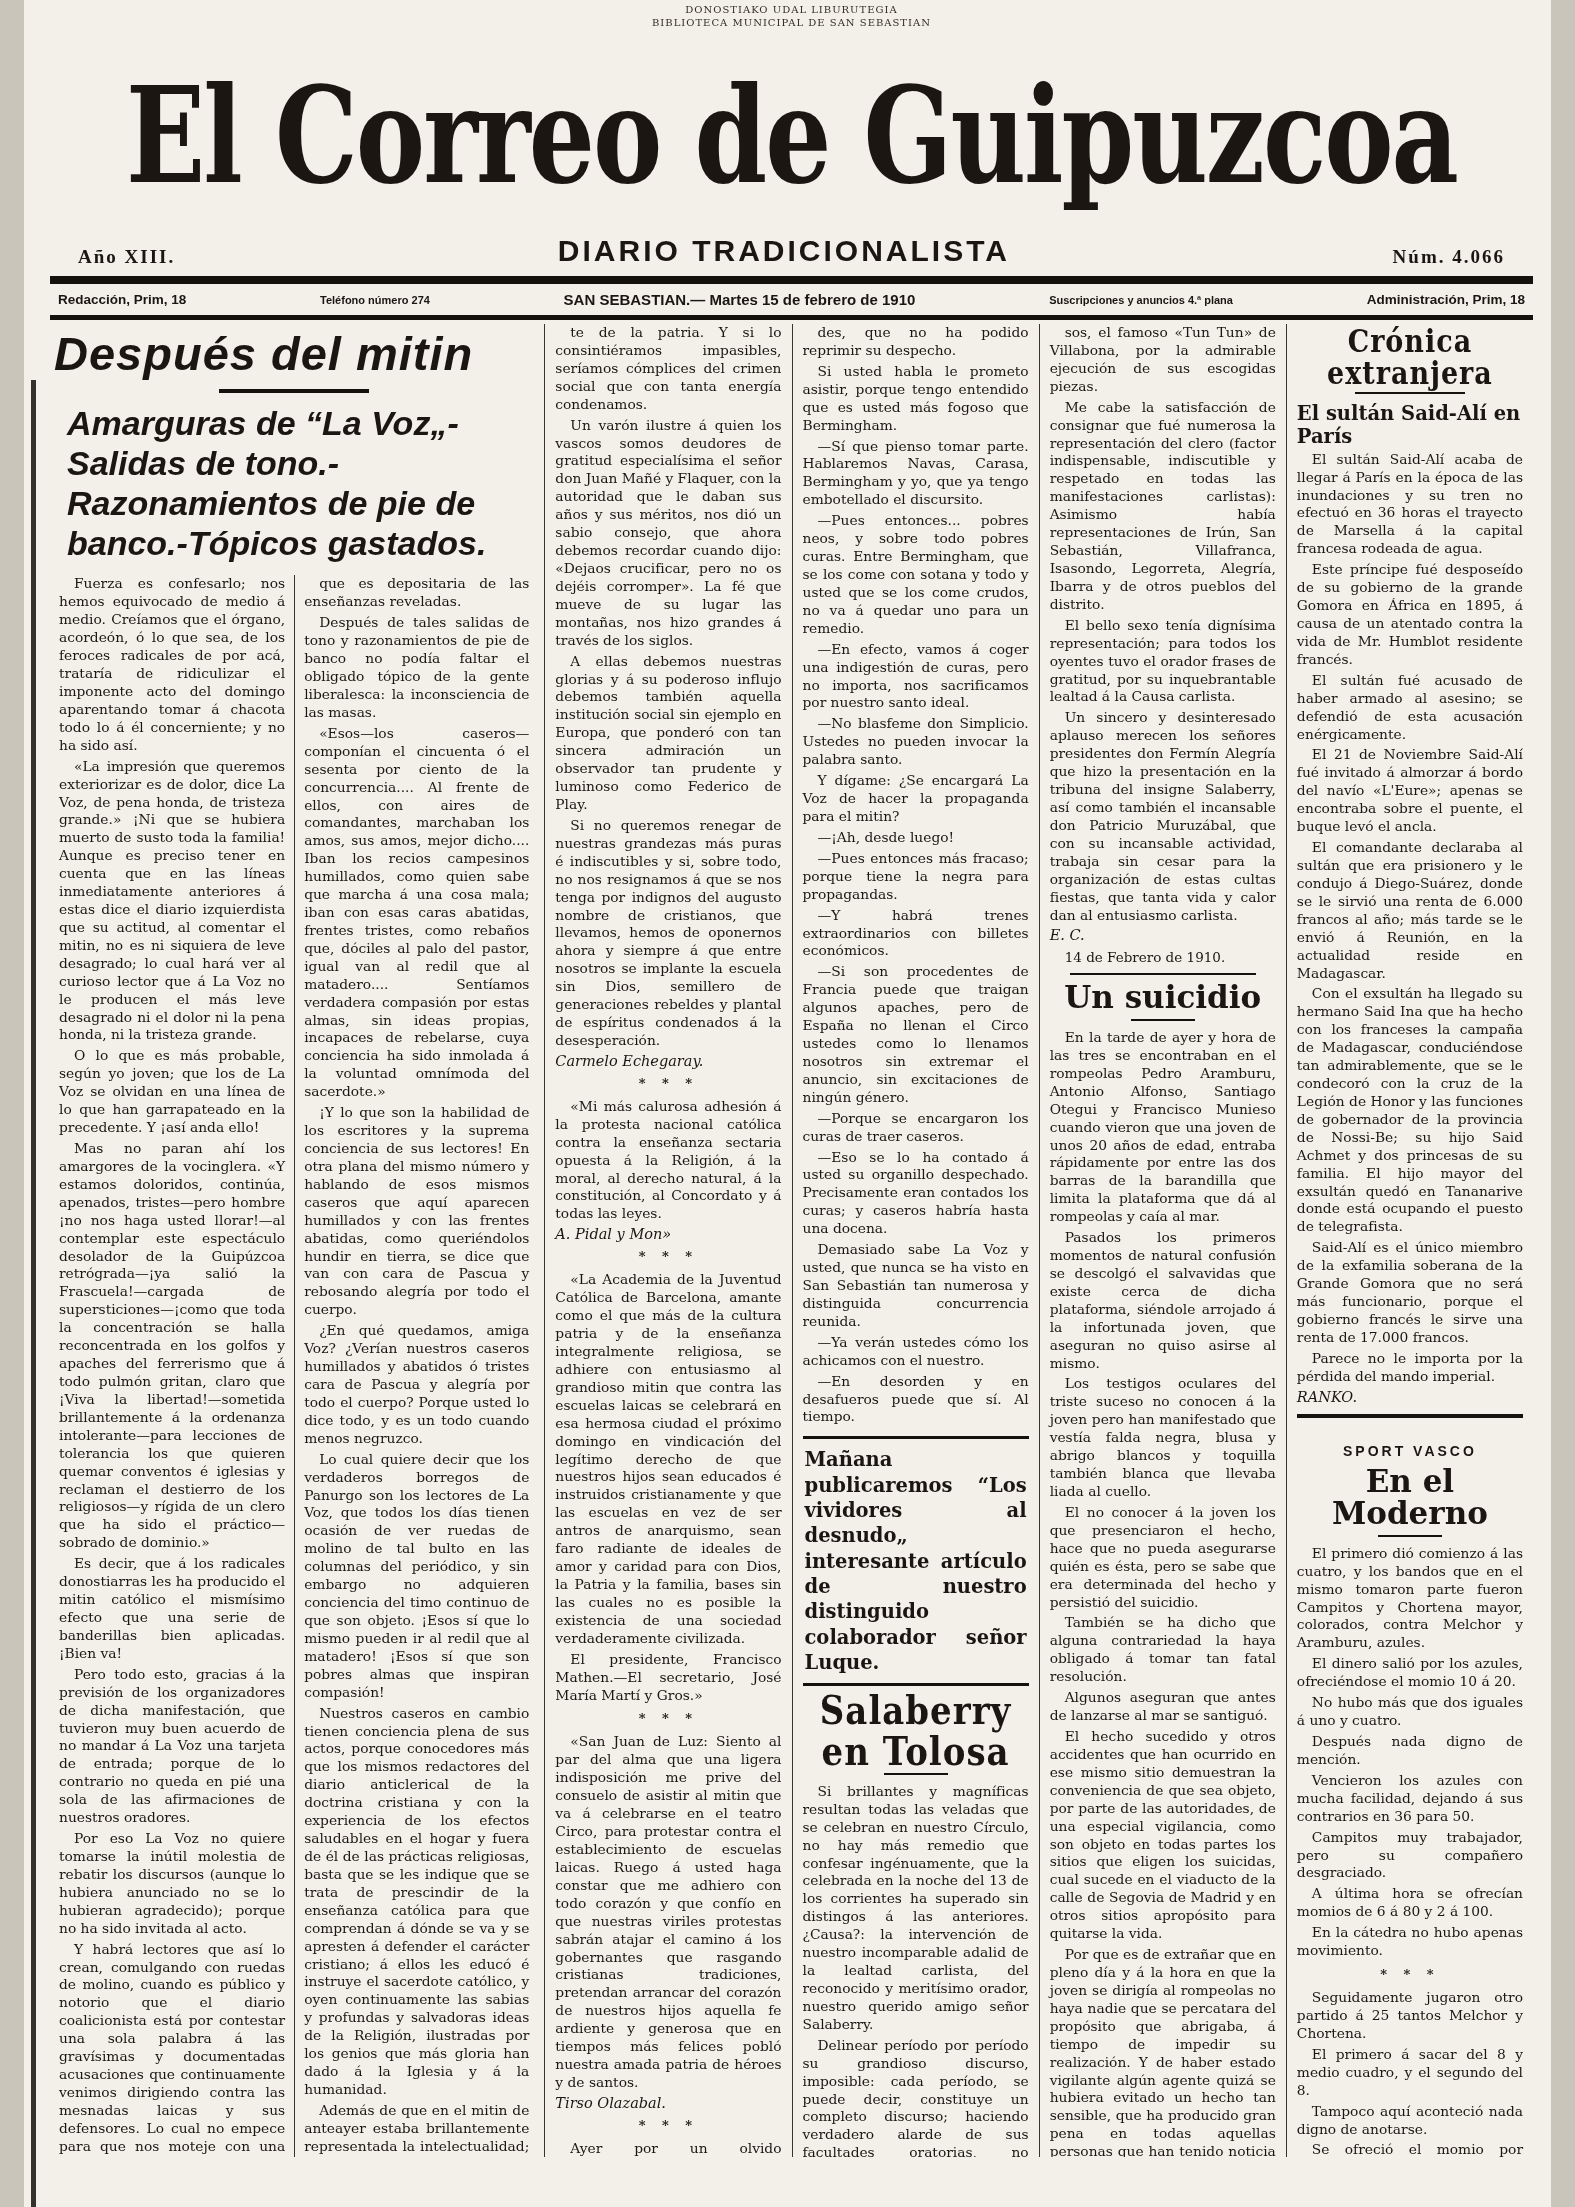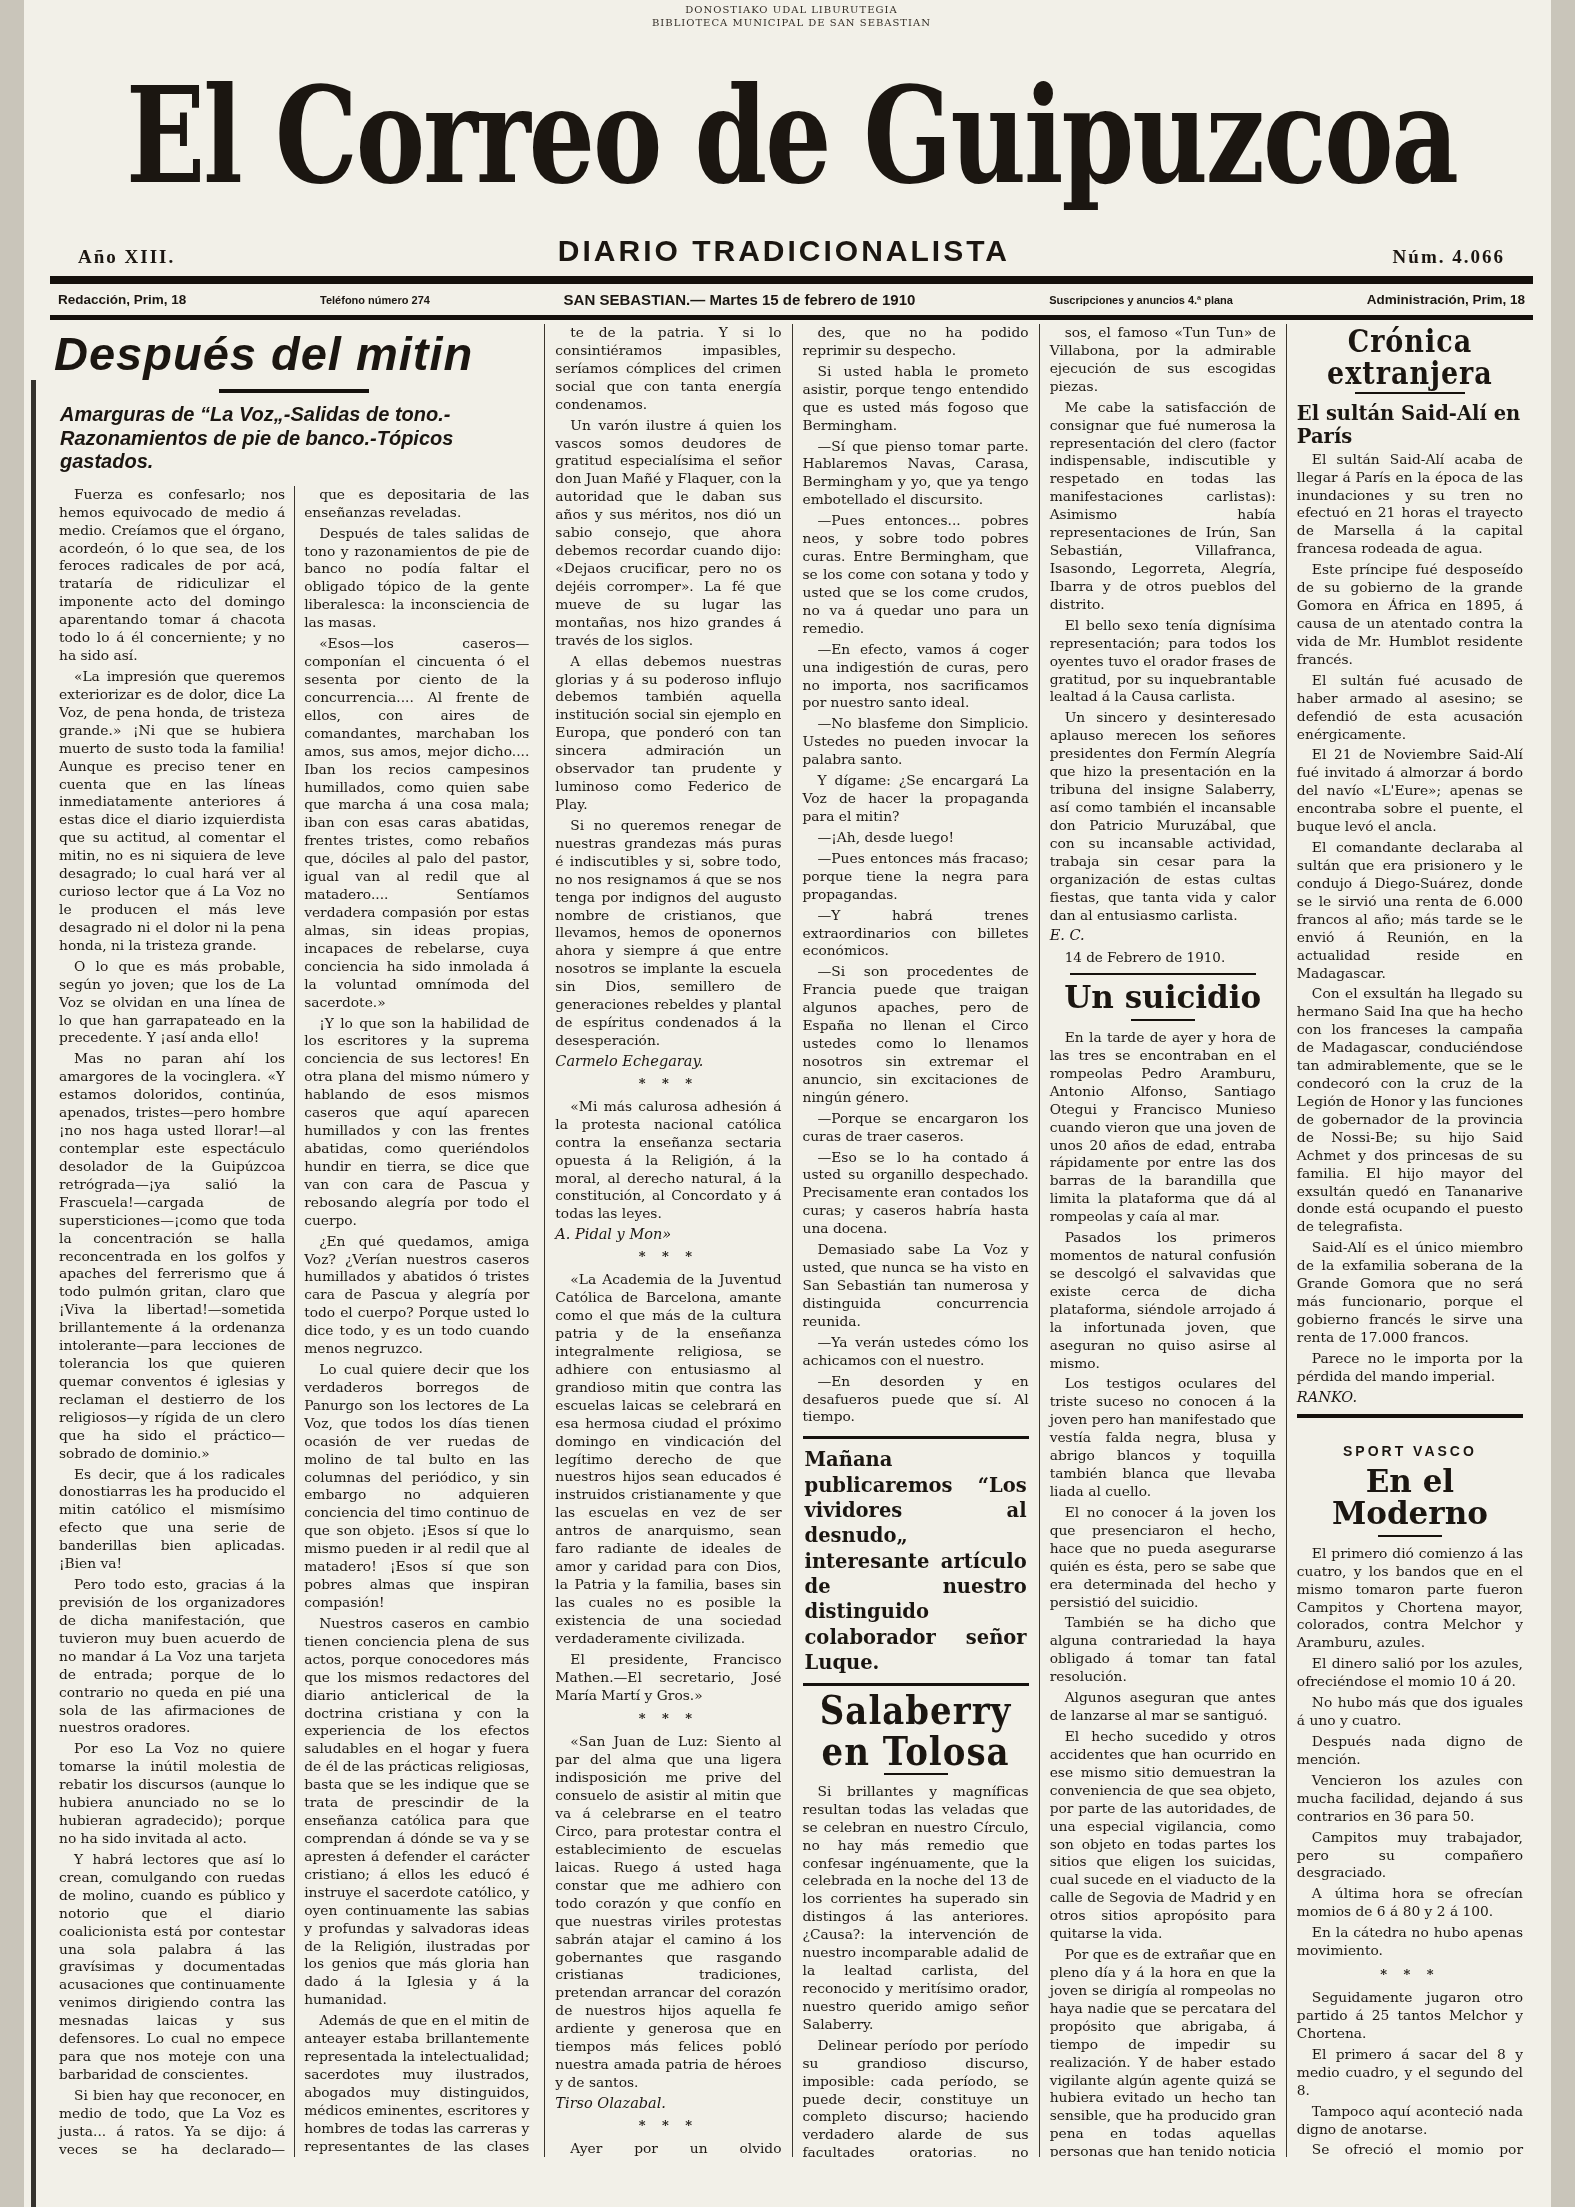--- a/index.html
+++ b/index.html
@@ -47,21 +47,21 @@
   .subcol + .subcol{ border-left:1px solid #3a342c; }
 
   
   .para{ margin:0 0 3px 0; font-size:13.8px; line-height:1.3; text-align:justify; text-indent:15px; }
   .sig{ margin:2px 18px 6px 0; font-style:italic; font-size:14.5px; }
   .date-line{ margin:0 0 6px 0; font-size:13.5px; text-indent:15px; }
   .ast{ text-align:center; font-weight:bold; letter-spacing:6px; margin:7px 0; font-size:13px; }
 
   .headline{ font-family:"Liberation Sans", sans-serif; font-weight:bold; font-style:italic; font-size:47px; letter-spacing:1px; margin:2px 0 0 4px; }
   .head-rule{ width:150px; border-top:4px solid #15110d; margin:8px auto 10px auto; }
-  .deck{ font-family:"Liberation Sans", sans-serif; font-weight:bold; font-style:italic; font-size:20px; line-height:1.18; margin:0 0 12px 10px; }
+  .deck{ font-family:"Liberation Sans", sans-serif; font-weight:bold; font-style:italic; font-size:34px; line-height:1.18; margin:0 0 12px 17px; }
 
   .sec-head{ text-align:center; font-weight:bold; margin:6px 0 2px 0; line-height:1.05; }
   .sec-head.serif{ font-size:31px; }
   .sec-head.black{ transform:scaleY(1.15); letter-spacing:1px; font-size:34px; }
   .sec-head.black.small{ font-size:27px; }
   .sub-head{ font-weight:bold; font-size:19.5px; margin:4px 0 3px 0; }
   .kicker{ text-align:center; font-family:"Liberation Sans", sans-serif; font-weight:bold; font-size:14px; letter-spacing:3px; margin:25px 0 0 0; }
   .orn{ width:64px; border-top:2px solid #15110d; margin:5px auto 8px auto; }
   .orn.wide{ width:110px; }
   .rule-heavy{ border-top:4px solid #15110d; margin:9px 0 5px 0; }
@@ -206,21 +206,21 @@
           <p class="para">Por que es de extrañar que en pleno día y á la hora en que la joven se dirigía al rompeolas no haya nadie que se percatara del propósito que abrigaba, á tiempo de impedir su realización. Y de haber estado vigilante algún agente quizá se hubiera evitado un hecho tan sensible, que ha producido gran pena en todas aquellas personas que han tenido noticia del mismo.</p>
         </div>
 
     </section>
 
     <section class="colsec">
       <h3 class="sec-head black small">Crónica extranjera</h3>
       <div class="orn wide"></div>
       <div class="sub-head">El sultán Said-Alí en París</div>
       <div>
-          <p class="para">El sultán Said-Alí acaba de llegar á París en la época de las inundaciones y su tren no efectuó en 21 horas el trayecto de Marsella á la capital francesa rodeada de agua.</p>
+          <p class="para">El sultán Said-Alí acaba de llegar á París en la época de las inundaciones y su tren no efectuó en 36 horas el trayecto de Marsella á la capital francesa rodeada de agua.</p>
           <p class="para">Este príncipe fué desposeído de su gobierno de la grande Gomora en África en 1895, á causa de un atentado contra la vida de Mr. Humblot residente francés.</p>
           <p class="para">El sultán fué acusado de haber armado al asesino; se defendió de esta acusación enérgicamente.</p>
           <p class="para">El 21 de Noviembre Said-Alí fué invitado á almorzar á bordo del navío «L'Eure»; apenas se encontraba sobre el puente, el buque levó el ancla.</p>
           <p class="para">El comandante declaraba al sultán que era prisionero y le condujo á Diego-Suárez, donde se le sirvió una renta de 6.000 francos al año; más tarde se le envió á Reunión, en la actualidad reside en Madagascar.</p>
           <p class="para">Con el exsultán ha llegado su hermano Said Ina que ha hecho con los franceses la campaña de Madagascar, conduciéndose tan admirablemente, que se le condecoró con la cruz de la Legión de Honor y las funciones de gobernador de la provincia de Nossi-Be; su hijo Said Achmet y dos princesas de su familia. El hijo mayor del exsultán quedó en Tananarive donde está ocupando el puesto de telegrafista.</p>
           <p class="para">Said-Alí es el único miembro de la exfamilia soberana de la Grande Gomora que no será más funcionario, porque el gobierno francés le sirve una renta de 17.000 francos.</p>
           <p class="para">Parece no le importa por la pérdida del mando imperial.</p>
           <p class="sig">RANKO.</p>
         </div>
       <div class="rule-heavy"></div>

